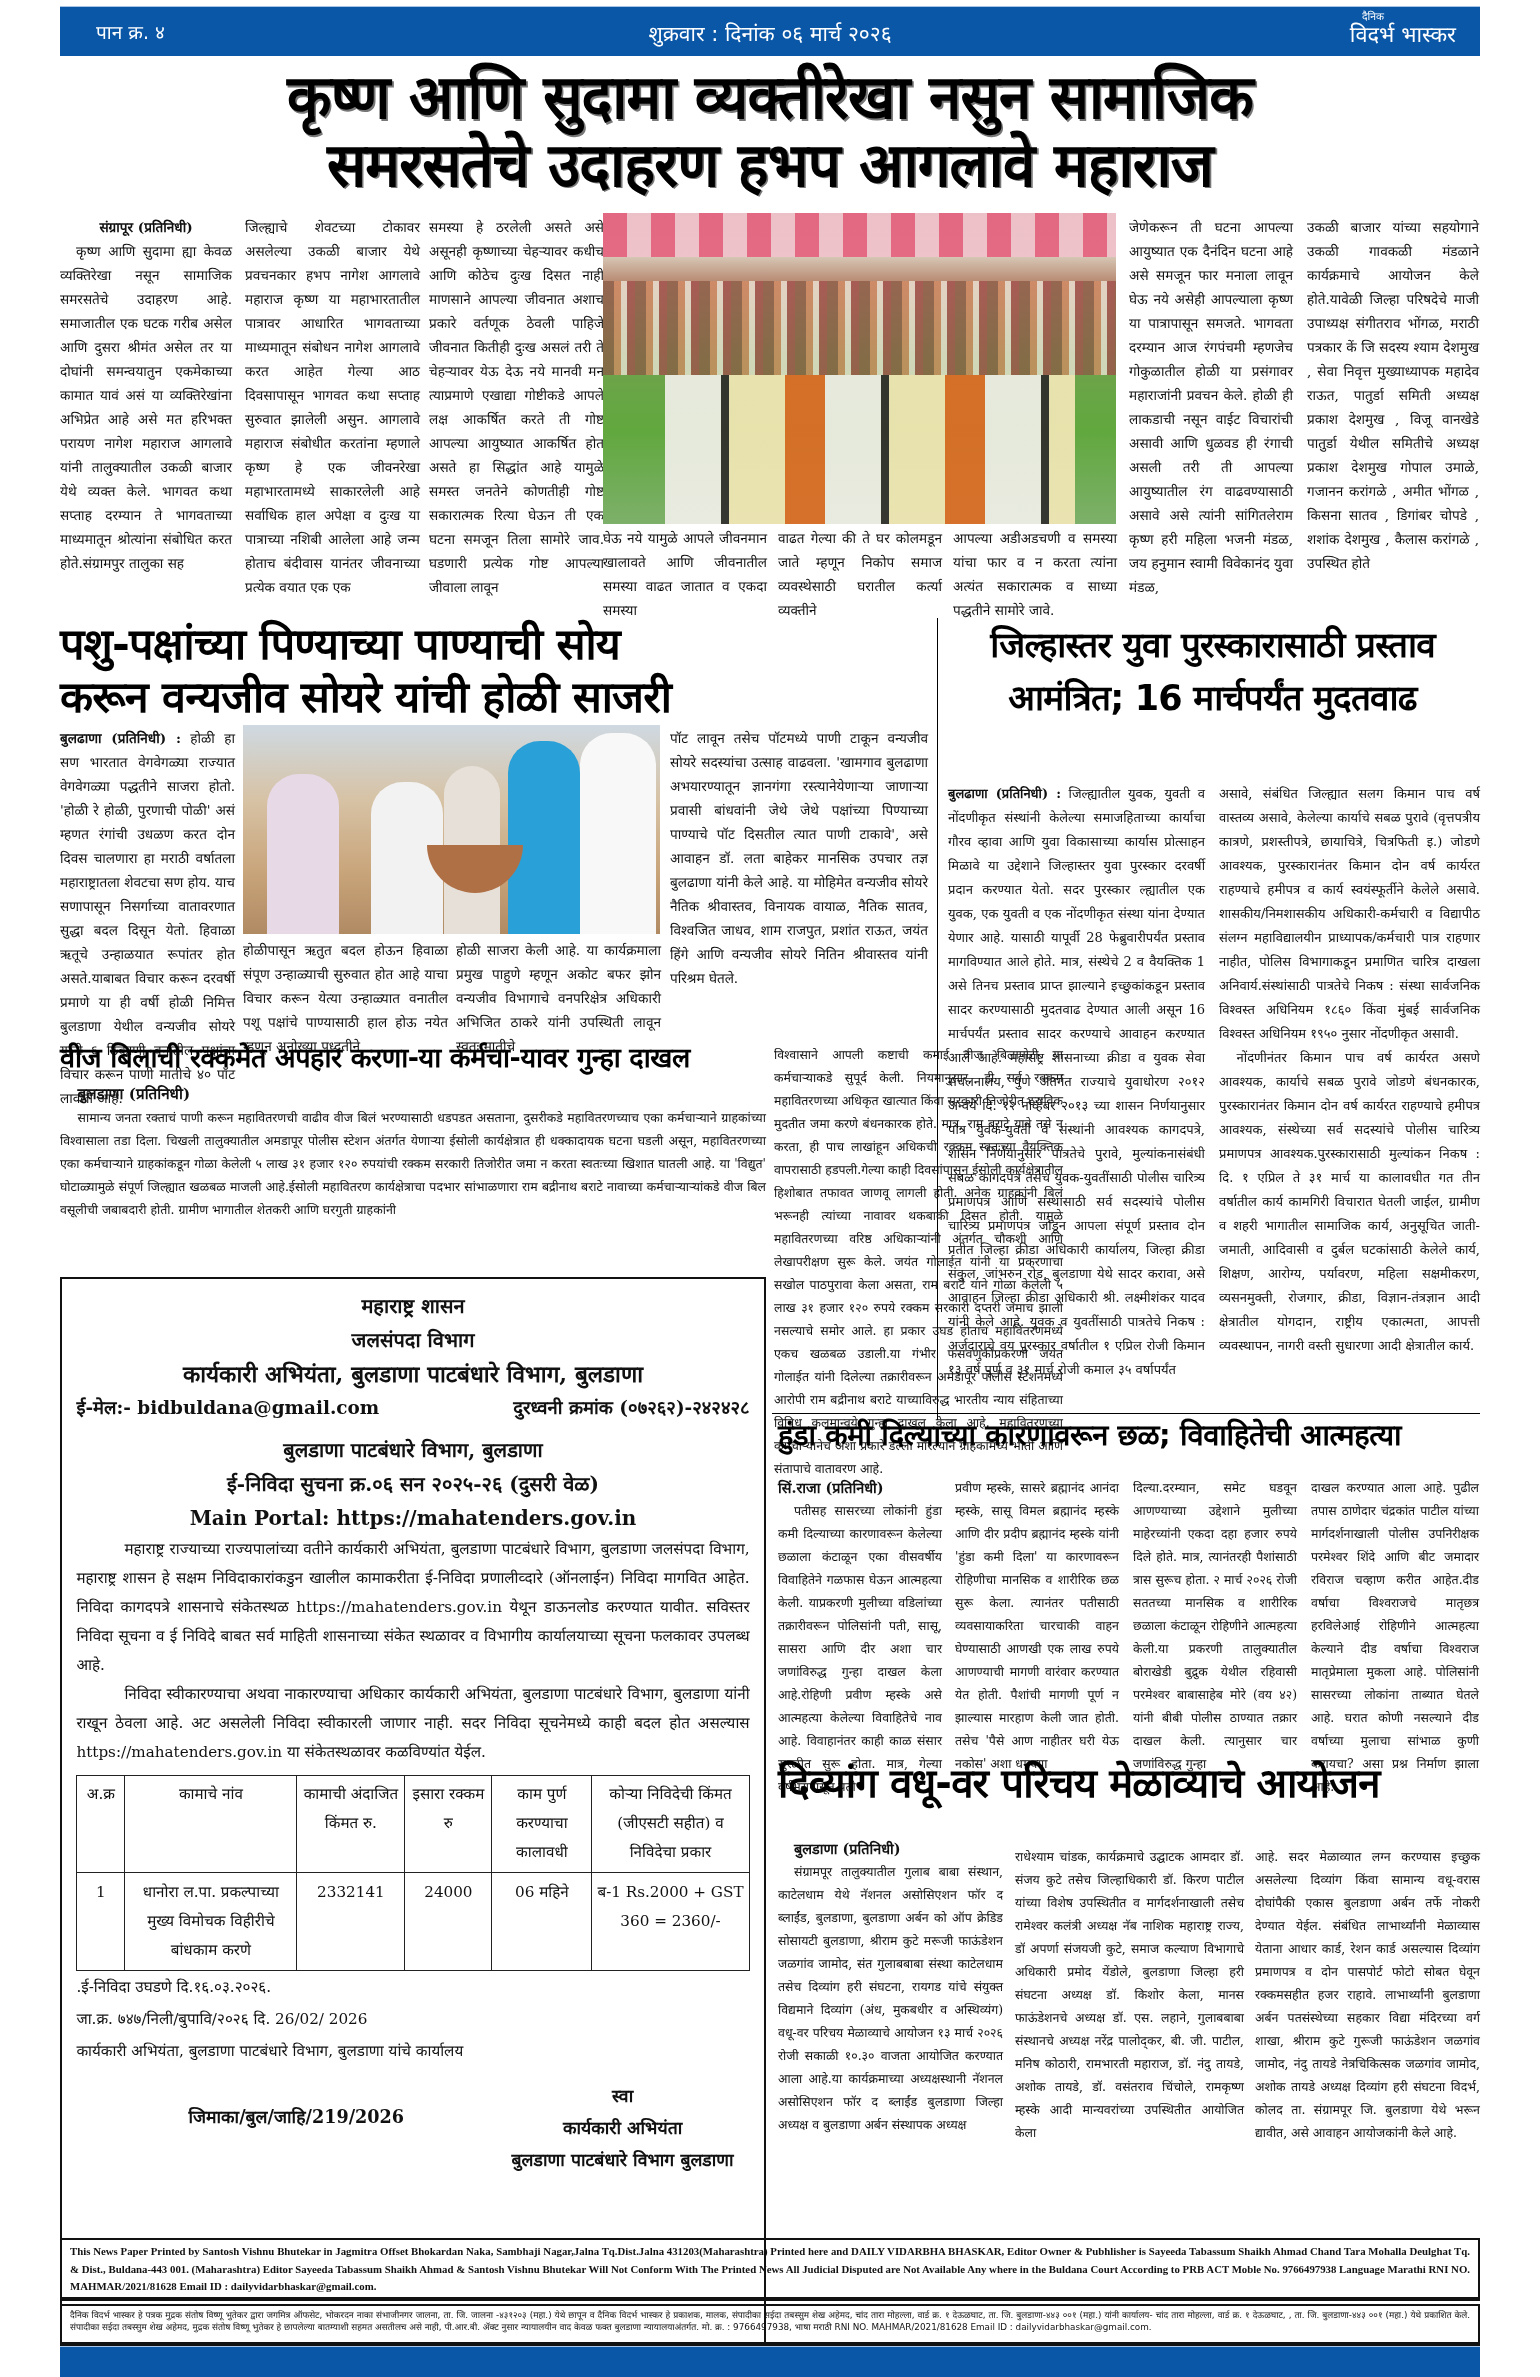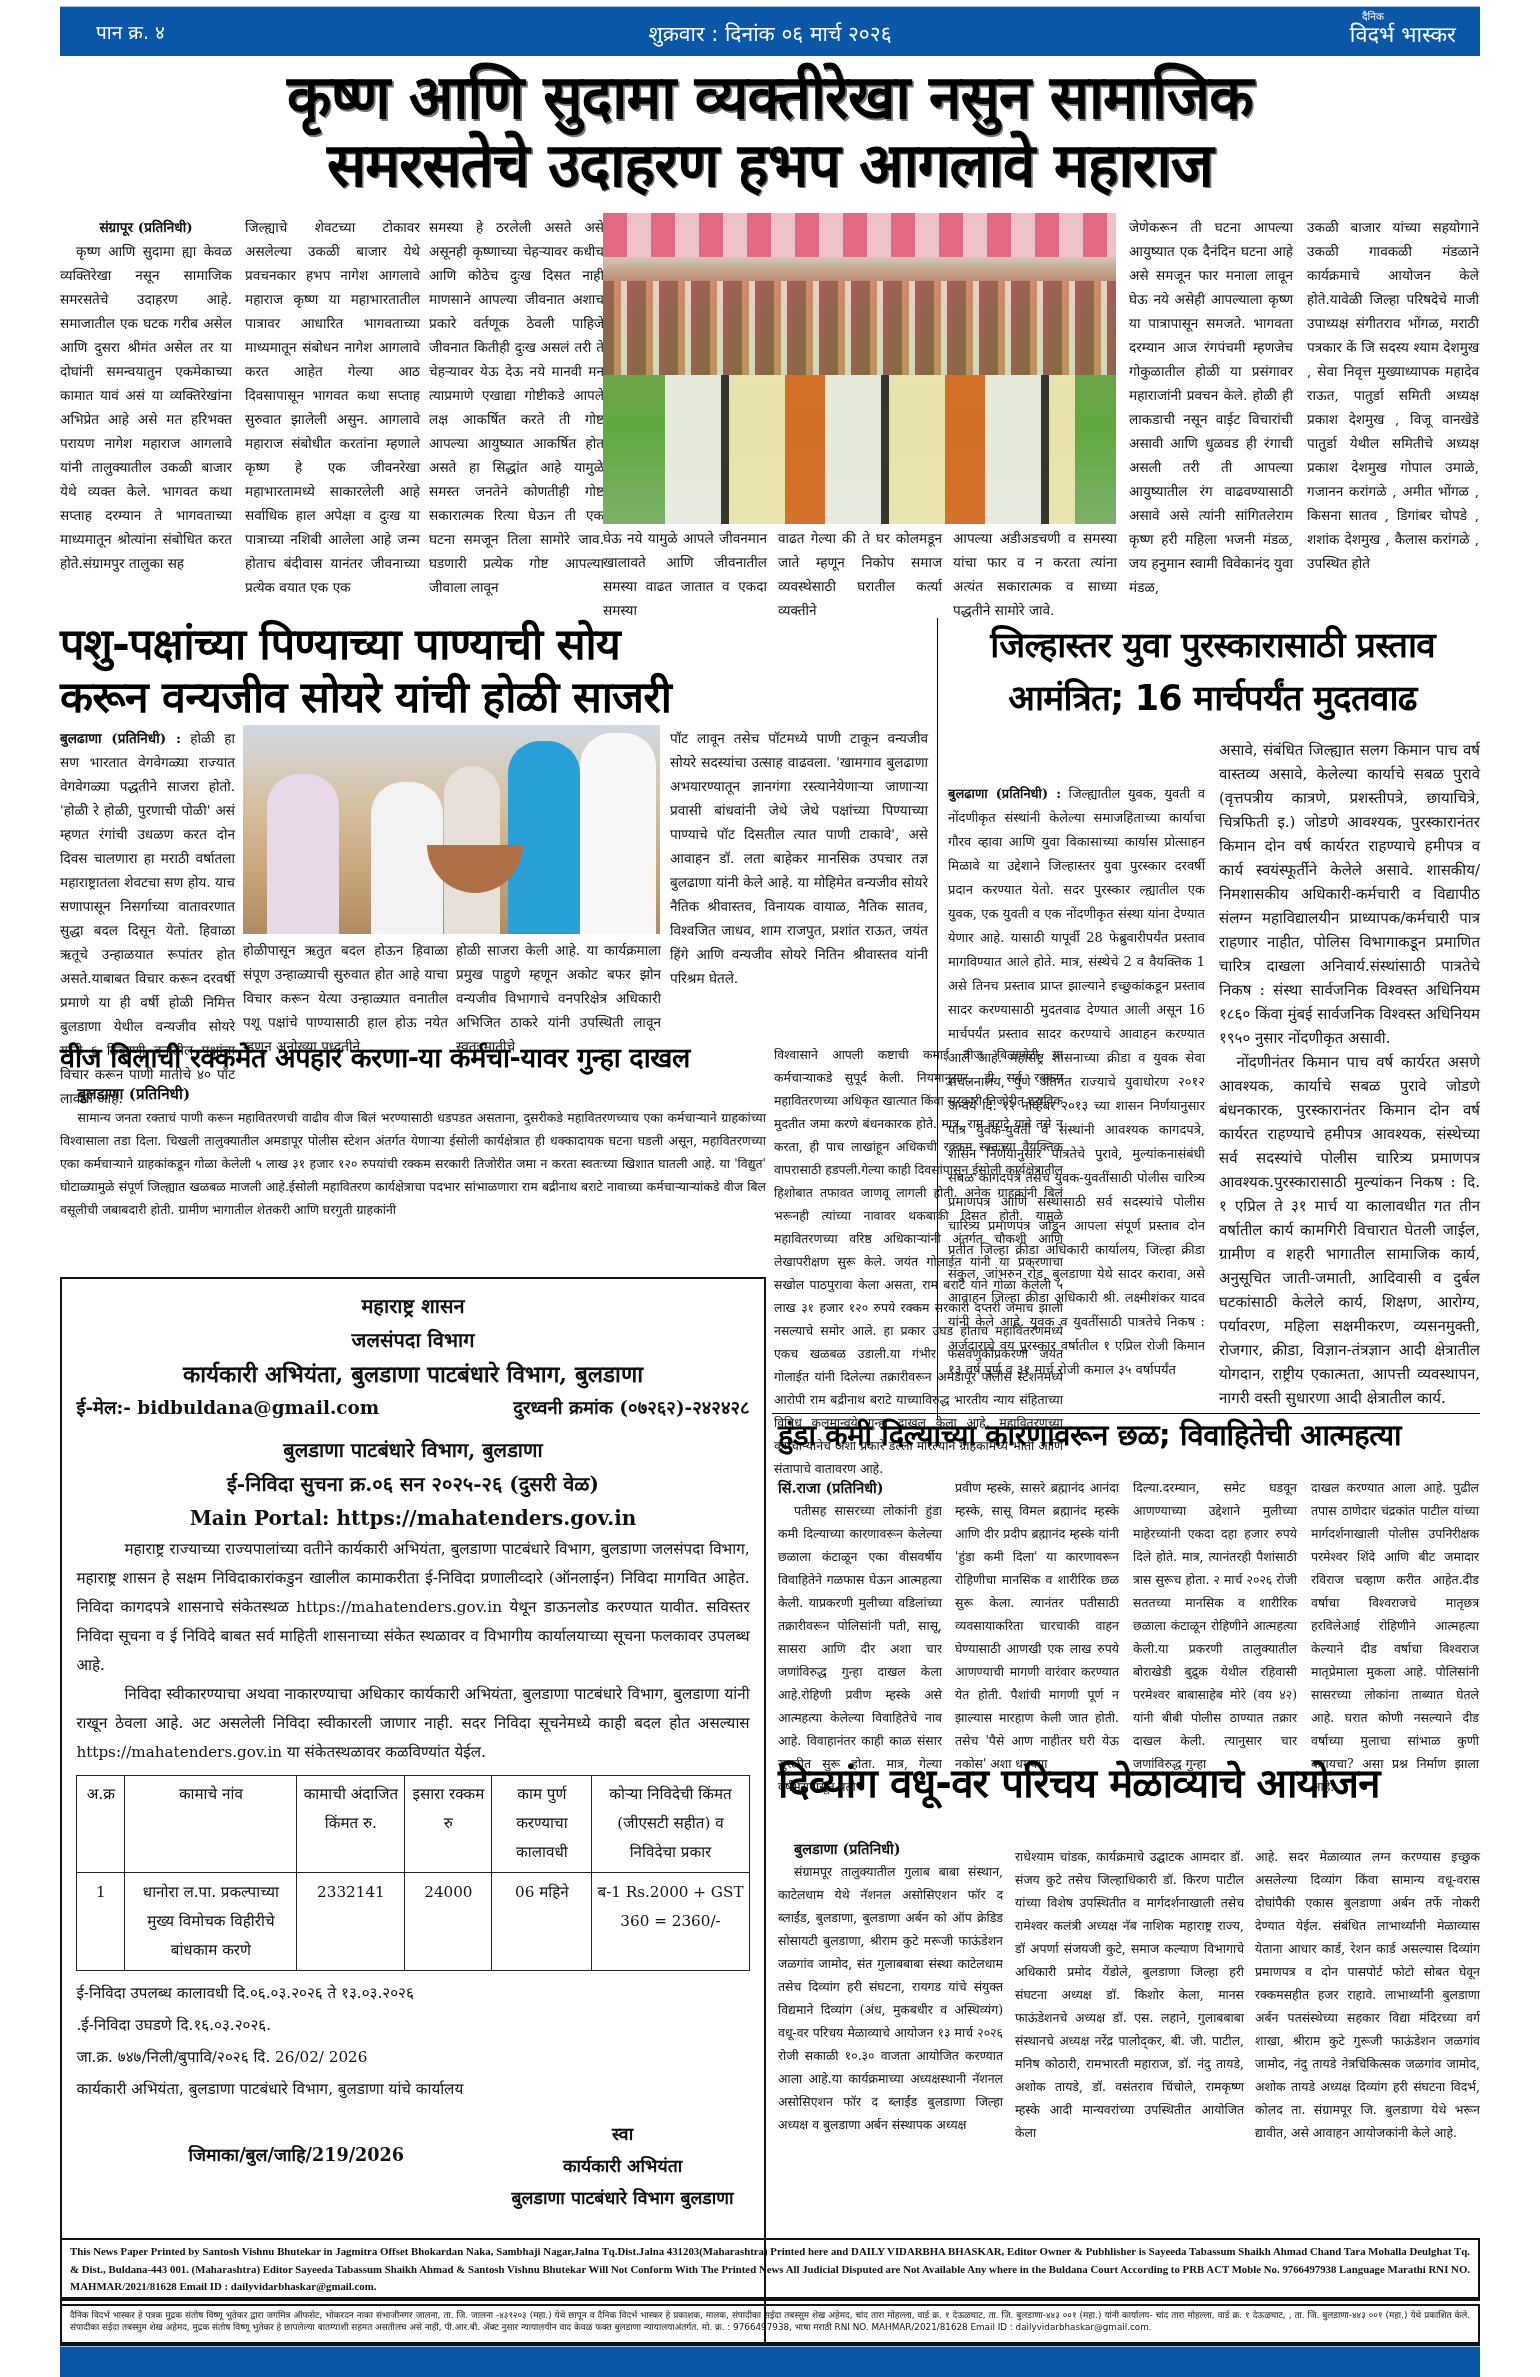--- a/index.html
+++ b/index.html
@@ -111,21 +111,21 @@
 <div class="abs col" style="left:774px; top:1043px; width:289px; font-size:12.4px; line-height:23px;">विश्वासाने आपली कष्टाची कमाई वीज बिलापोटी या कर्मचाऱ्याकडे सुपूर्द केली. नियमानुसार, ही सर्व रक्कम महावितरणच्या अधिकृत खात्यात किंवा सरकारी तिजोरीत ठराविक मुदतीत जमा करणे बंधनकारक होते. मात्र, राम बराटे याने तसे न करता, ही पाच लाखांहून अधिकची रक्कम स्वतःच्या वैयक्तिक वापरासाठी हडपली.गेल्या काही दिवसांपासून ईसोली कार्यक्षेत्रातील हिशोबात तफावत जाणवू लागली होती. अनेक ग्राहकांनी बिलं भरूनही त्यांच्या नावावर थकबाकी दिसत होती. यामुळे महावितरणच्या वरिष्ठ अधिकाऱ्यांनी अंतर्गत चौकशी आणि लेखापरीक्षण सुरू केले. जयंत गोलाईत यांनी या प्रकरणाचा सखोल पाठपुरावा केला असता, राम बराटे याने गोळा केलेली ५ लाख ३१ हजार १२० रुपये रक्कम सरकारी दप्तरी जमाच झाली नसल्याचे समोर आले. हा प्रकार उघड होताच महावितरणमध्ये एकच खळबळ उडाली.या गंभीर फसवणुकीप्रकरणी जयंत गोलाईत यांनी दिलेल्या तक्रारीवरून अमडापूर पोलीस स्टेशनमध्ये आरोपी राम बद्रीनाथ बराटे याच्याविरुद्ध भारतीय न्याय संहिताच्या विविध कलमान्वये गुन्हा दाखल केला आहे. महावितरणच्या कर्मचाऱ्यानेच अशा प्रकारे डल्ला मारल्याने ग्राहकांमध्ये भीती आणि संतापाचे वातावरण आहे.</div>
 
 <div class="abs headline hl3" style="left:946px; top:619px; width:533px; line-height:53px;">
   <div>जिल्हास्तर युवा पुरस्कारासाठी प्रस्ताव</div>
   <div>आमंत्रित; 16 मार्चपर्यंत मुदतवाढ</div>
 </div>
 <div class="abs col" style="left:948px; top:738px; width:257px; font-size:13px; line-height:24px;margin-top:44px;">
   <span class="dateline">बुलढाणा (प्रतिनिधी) :</span>
   <span>जिल्ह्यातील युवक, युवती व नोंदणीकृत संस्थांनी केलेल्या समाजहिताच्या कार्याचा गौरव व्हावा आणि युवा विकासाच्या कार्यास प्रोत्साहन मिळावे या उद्देशाने जिल्हास्तर युवा पुरस्कार दरवर्षी प्रदान करण्यात येतो. सदर पुरस्कार ल्ह्यातील एक युवक, एक युवती व एक नोंदणीकृत संस्था यांना देण्यात येणार आहे. यासाठी यापूर्वी 28 फेब्रुवारीपर्यंत प्रस्ताव मागविण्यात आले होते. मात्र, संस्थेचे 2 व वैयक्तिक 1 असे तिनच प्रस्ताव प्राप्त झाल्याने इच्छुकांकडून प्रस्ताव सादर करण्यासाठी मुदतवाढ देण्यात आली असून 16 मार्चपर्यंत प्रस्ताव सादर करण्याचे आवाहन करण्यात आले आहे. महाराष्ट्र शासनाच्या क्रीडा व युवक सेवा संचलनालय, पुणे अंतर्गत राज्याचे युवाधोरण २०१२ अन्वये दि. १२ नोव्हेंबर २०१३ च्या शासन निर्णयानुसार पात्र युवक-युवती व संस्थांनी आवश्यक कागदपत्रे, शासन निर्णयानुसार पात्रतेचे पुरावे, मुल्यांकनासंबंधी सबळ कागदपत्रे तसेच युवक-युवतींसाठी पोलीस चारित्र्य प्रमाणपत्र आणि संस्थांसाठी सर्व सदस्यांचे पोलीस चारित्र्य प्रमाणपत्र जोडून आपला संपूर्ण प्रस्ताव दोन प्रतीत जिल्हा क्रीडा अधिकारी कार्यालय, जिल्हा क्रीडा संकुल, जांभरुन रोड, बुलडाणा येथे सादर करावा, असे आवाहन जिल्हा क्रीडा अधिकारी श्री. लक्ष्मीशंकर यादव यांनी केले आहे. युवक व युवतींसाठी पात्रतेचे निकष : अर्जदाराचे वय पुरस्कार वर्षातील १ एप्रिल रोजी किमान १३ वर्ष पूर्ण व ३१ मार्च रोजी कमाल ३५ वर्षापर्यंत</span>
 </div>
-<div class="abs col" style="left:1219px; top:738px; width:261px; font-size:15px; line-height:24px;">
+<div class="abs col" style="left:1219px; top:782px; width:261px; font-size:13px; line-height:24px;">
   <div>असावे, संबंधित जिल्ह्यात सलग किमान पाच वर्ष वास्तव्य असावे, केलेल्या कार्याचे सबळ पुरावे (वृत्तपत्रीय कात्रणे, प्रशस्तीपत्रे, छायाचित्रे, चित्रफिती इ.) जोडणे आवश्यक, पुरस्कारानंतर किमान दोन वर्ष कार्यरत राहण्याचे हमीपत्र व कार्य स्वयंस्फूर्तीने केलेले असावे. शासकीय/निमशासकीय अधिकारी-कर्मचारी व विद्यापीठ संलग्न महाविद्यालयीन प्राध्यापक/कर्मचारी पात्र राहणार नाहीत, पोलिस विभागाकडून प्रमाणित चारित्र दाखला अनिवार्य.संस्थांसाठी पात्रतेचे निकष : संस्था सार्वजनिक विश्वस्त अधिनियम १८६० किंवा मुंबई सार्वजनिक विश्वस्त अधिनियम १९५० नुसार नोंदणीकृत असावी.</div>
   <div style="text-indent:17.6px">नोंदणीनंतर किमान पाच वर्ष कार्यरत असणे आवश्यक, कार्याचे सबळ पुरावे जोडणे बंधनकारक, पुरस्कारानंतर किमान दोन वर्ष कार्यरत राहण्याचे हमीपत्र आवश्यक, संस्थेच्या सर्व सदस्यांचे पोलीस चारित्र्य प्रमाणपत्र आवश्यक.पुरस्कारासाठी मुल्यांकन निकष : दि. १ एप्रिल ते ३१ मार्च या कालावधीत गत तीन वर्षातील कार्य कामगिरी विचारात घेतली जाईल, ग्रामीण व शहरी भागातील सामाजिक कार्य, अनुसूचित जाती-जमाती, आदिवासी व दुर्बल घटकांसाठी केलेले कार्य, शिक्षण, आरोग्य, पर्यावरण, महिला सक्षमीकरण, व्यसनमुक्ती, रोजगार, क्रीडा, विज्ञान-तंत्रज्ञान आदी क्षेत्रातील योगदान, राष्ट्रीय एकात्मता, आपत्ती व्यवस्थापन, नागरी वस्ती सुधारणा आदी क्षेत्रातील कार्य.</div>
 </div>
 
 <div class="abs rule" style="left:772px; top:1413px; width:708px; height:0.8px;"></div>
 
 <div class="abs headline hl-small" style="left:778px; top:1420px; width:702px; font-size:29px;">हुंडा कमी दिल्याच्या कारणावरून छळ; विवाहितेची आत्महत्या</div>
 <div class="abs col" style="left:778px; top:1476px; width:164px; font-size:12.4px; line-height:23px;">
   <div class="dateline" style="font-size:14.4px">सिं.राजा (प्रतिनिधी)</div>
   <div style="text-indent:16px">पतीसह सासरच्या लोकांनी हुंडा कमी दिल्याच्या कारणावरून केलेल्या छळाला कंटाळून एका वीसवर्षीय विवाहितेने गळफास घेऊन आत्महत्या केली. याप्रकरणी मुलीच्या वडिलांच्या तक्रारीवरून पोलिसांनी पती, सासू, सासरा आणि दीर अशा चार जणांविरुद्ध गुन्हा दाखल केला आहे.रोहिणी प्रवीण म्हस्के असे आत्महत्या केलेल्या विवाहितेचे नाव आहे. विवाहानंतर काही काळ संसार सुरळीत सुरू होता. मात्र, गेल्या वर्षभरापासून पती</div>
@@ -170,21 +170,20 @@
       <tr>
         <td>1</td>
         <td>धानोरा ल.पा. प्रकल्पाच्या मुख्य विमोचक विहीरीचे बांधकाम करणे</td>
         <td>2332141</td>
         <td>24000</td>
         <td>06 महिने</td>
         <td>ब-1 Rs.2000 + GST 360 = 2360/-</td>
       </tr>
     </tbody>
   </table>
-  <div class="foot" style="margin-top:6.4px">ई-निविदा उपलब्ध कालावधी दि.०६.०३.२०२६ ते १३.०३.२०२६</div>
   <div class="foot">.ई-निविदा उघडणे दि.१६.०३.२०२६.</div>
   <div class="foot">जा.क्र. ७४७/निली/बुपावि/२०२६ दि. 26/02/ 2026</div>
   <div class="foot">कार्यकारी अभियंता, बुलडाणा पाटबंधारे विभाग, बुलडाणा यांचे कार्यालय</div>
   <div class="sig">
     <div class="ref">जिमाका/बुल/जाहि/219/2026</div>
     <div class="who">
       <div>स्वा</div>
       <div>कार्यकारी अभियंता</div>
       <div>बुलडाणा पाटबंधारे विभाग बुलडाणा</div>
     </div>

